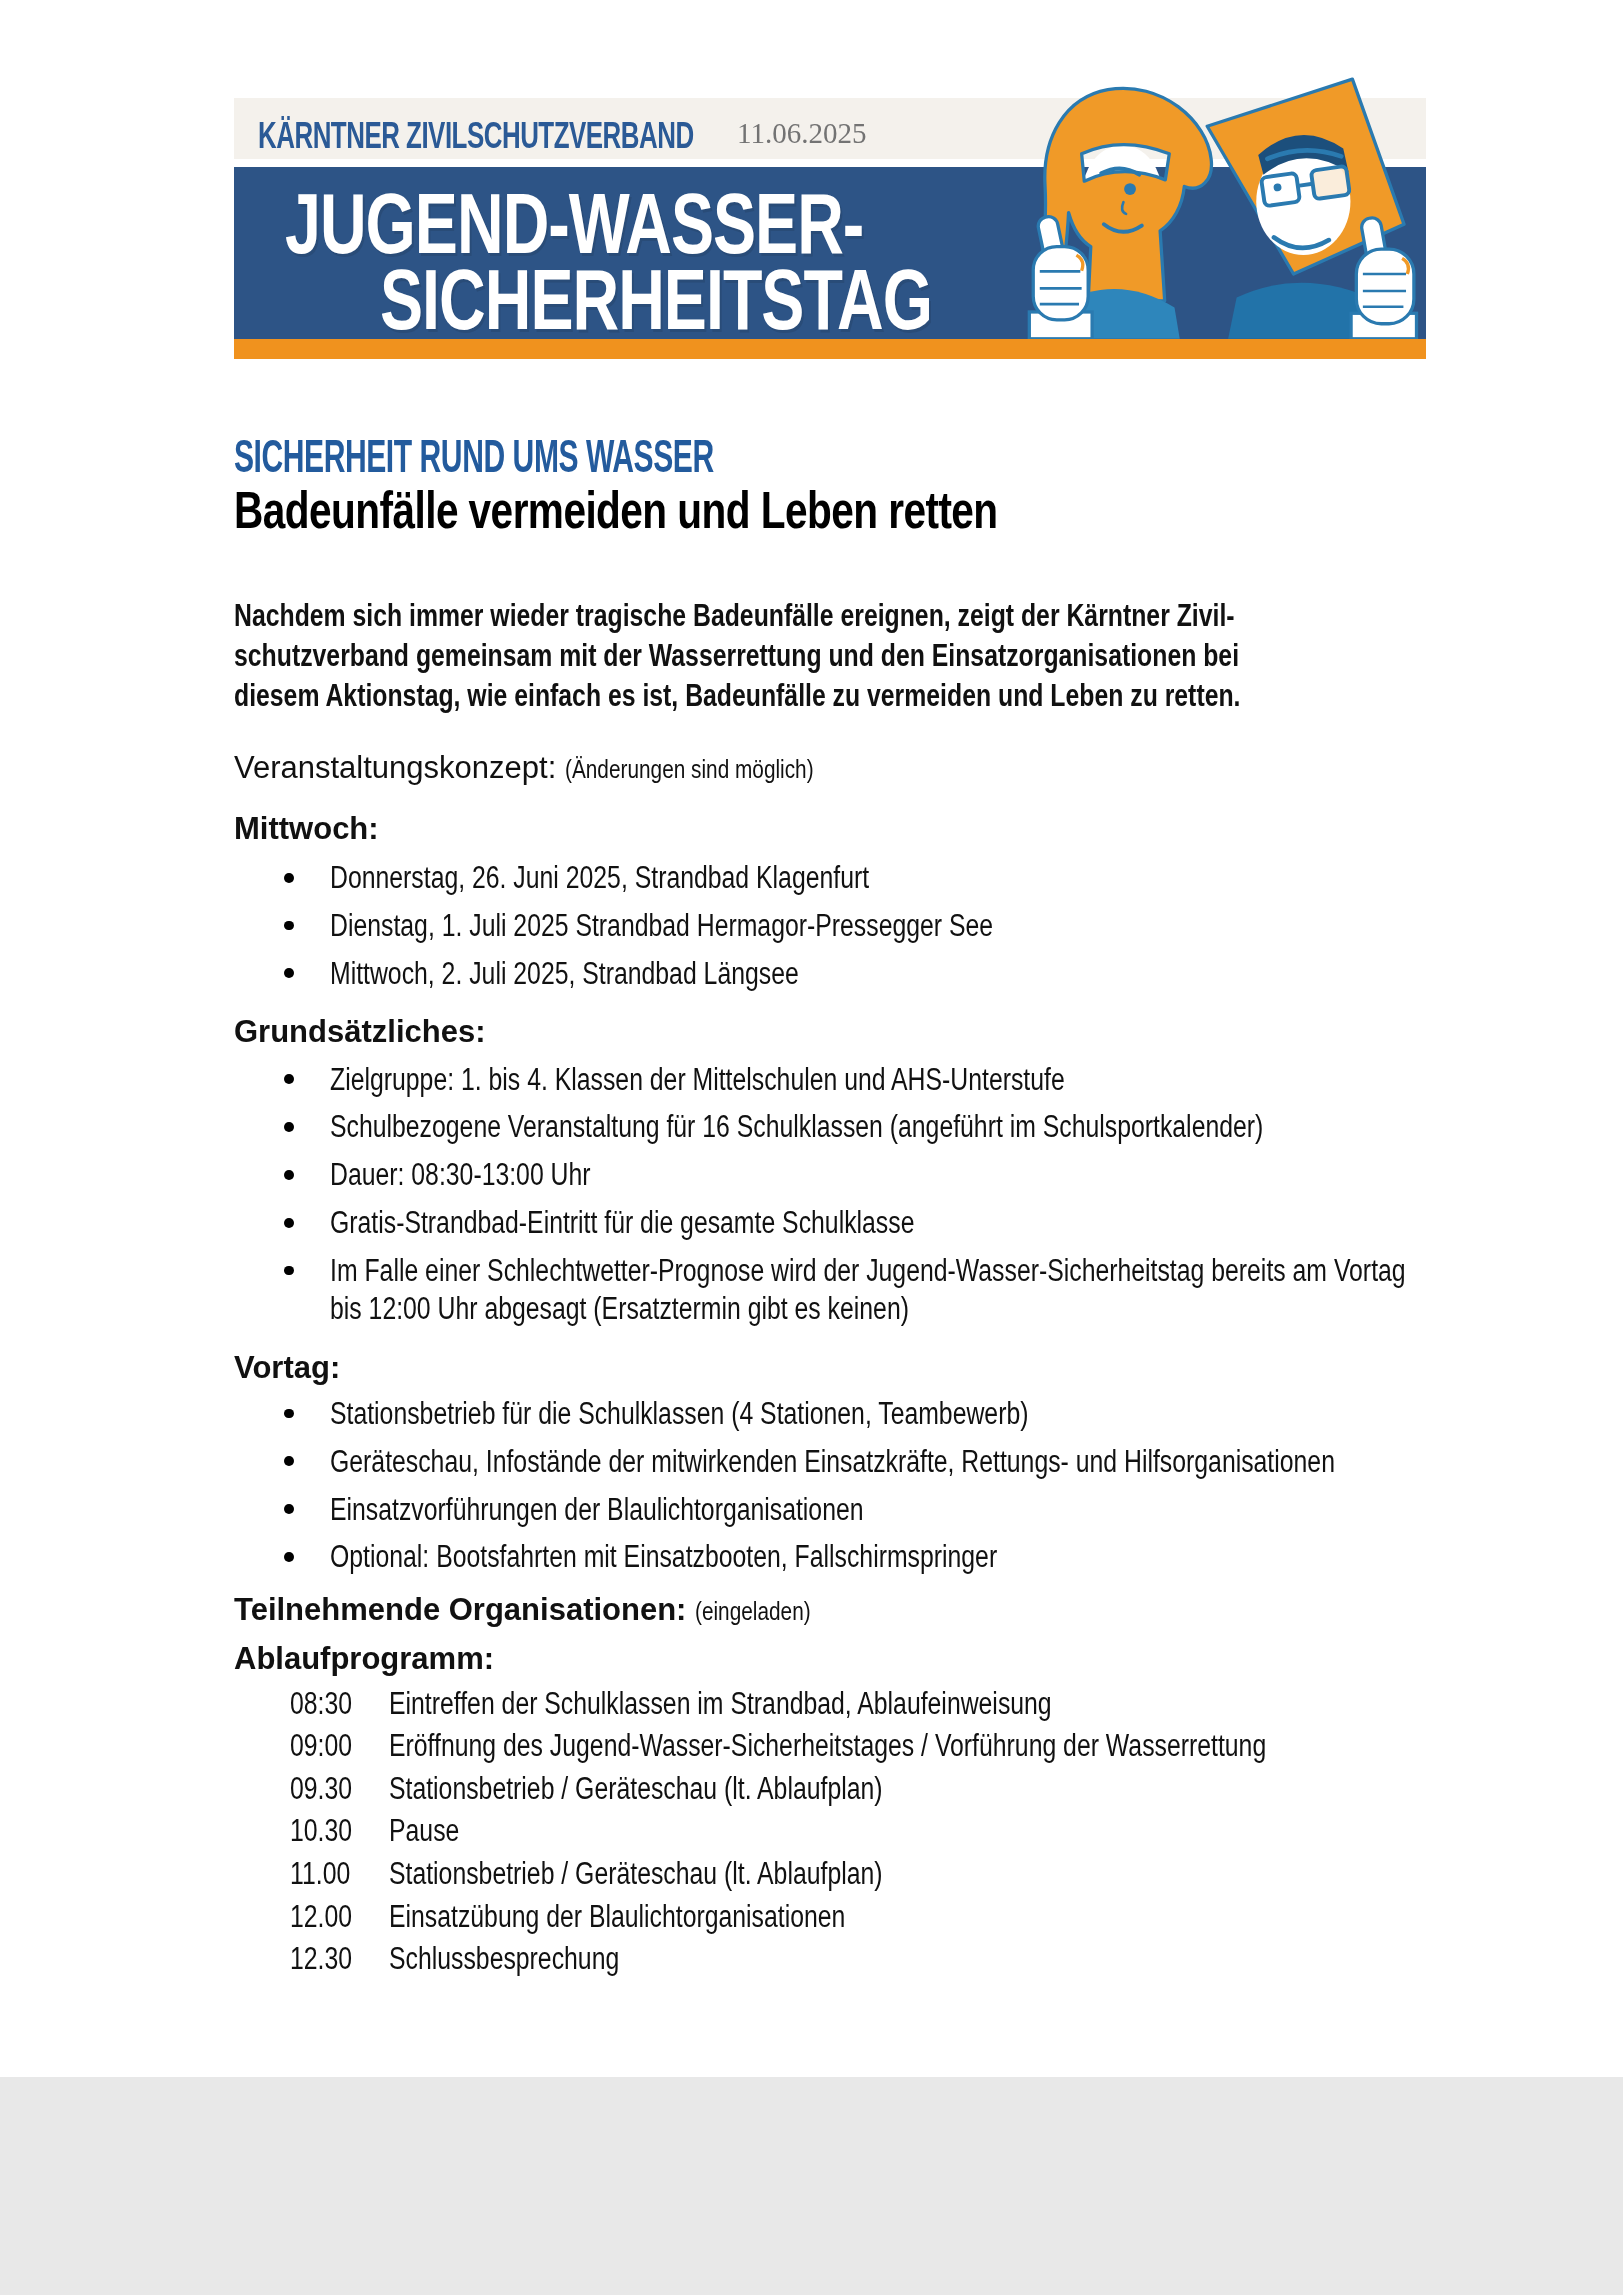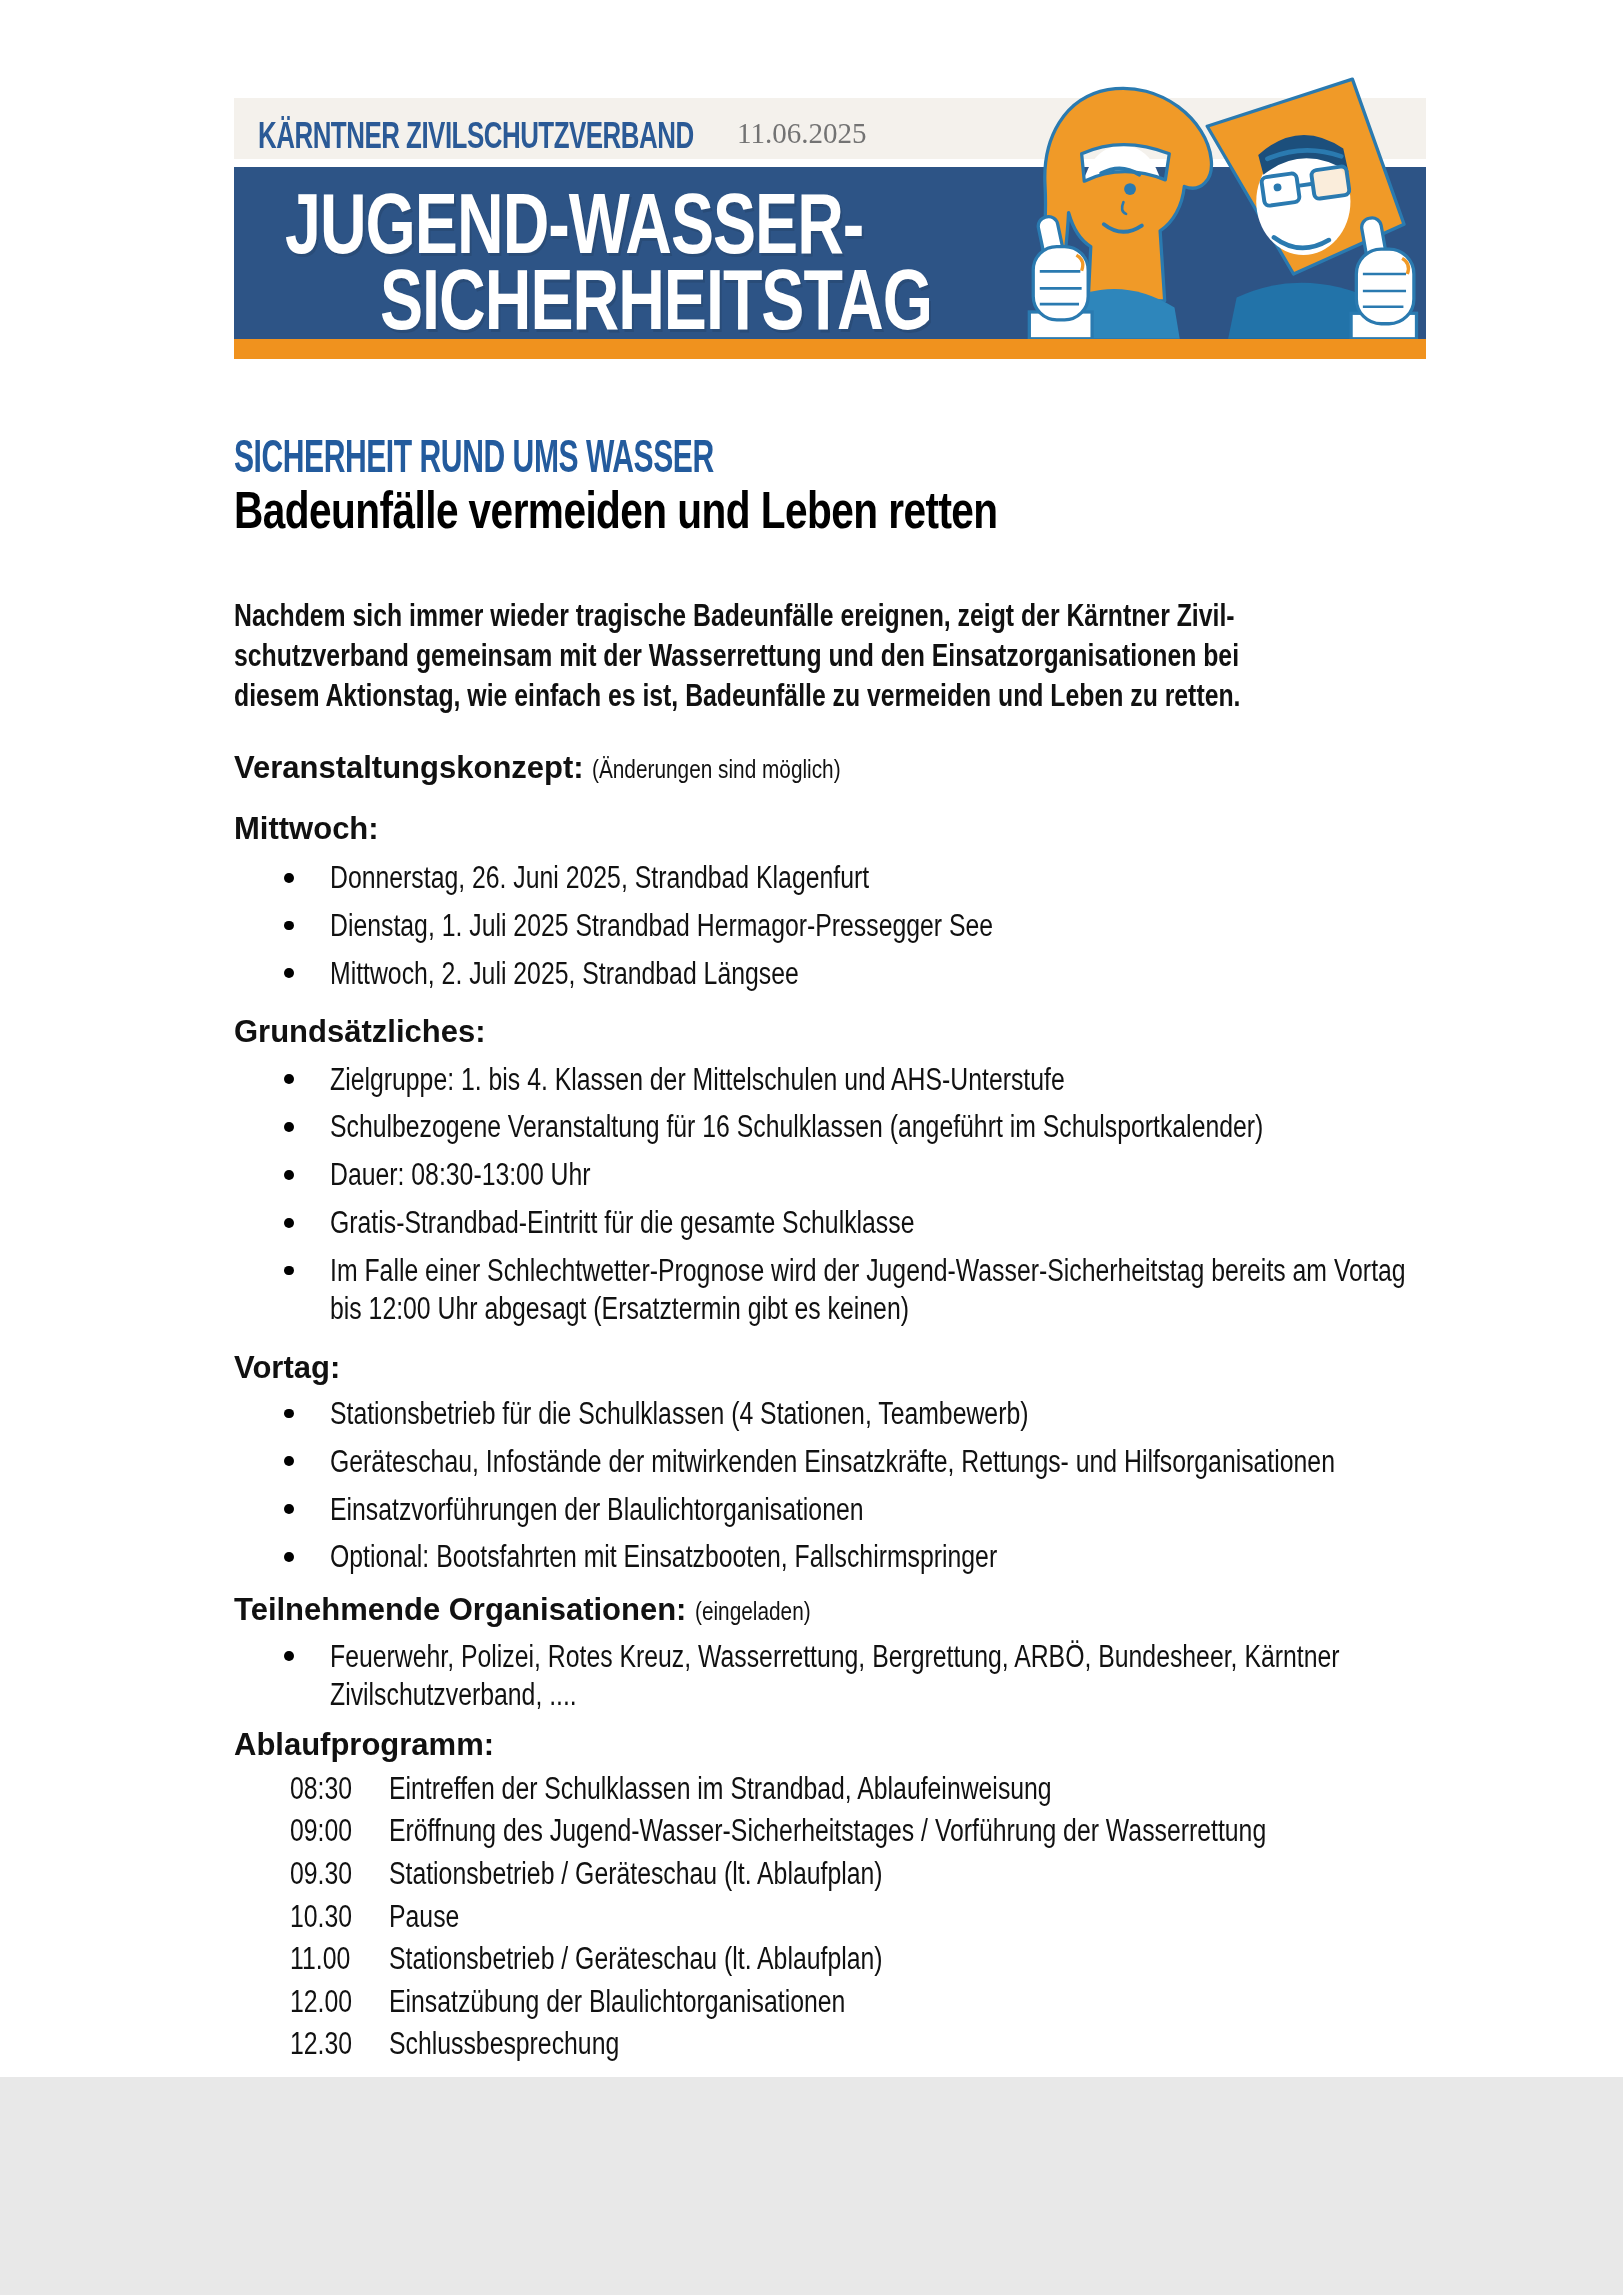--- a/index.html
+++ b/index.html
@@ -31,21 +31,21 @@
           white-space:nowrap;transform:scaleX(0.64);transform-origin:0 0;}
   .headline{margin-top:5.2px;font-size:52px;line-height:52px;font-weight:bold;color:#000;
             letter-spacing:-0.7px;white-space:nowrap;transform:scaleX(0.78);transform-origin:0 0;}
   .lead{margin-top:60px;font-weight:bold;}
   .lead-line{font-size:31px;line-height:40px;}
   .nrw{display:inline-block;transform:scaleX(0.80);transform-origin:0 0;white-space:nowrap;}
   .nrw-wrap{display:inline-block;transform:scaleX(0.80);transform-origin:0 0;width:1345px;
             white-space:normal;line-height:38px;}
 
   .label-row{margin-top:35px;font-size:31px;line-height:33px;}
-  .label-bold{font-weight:bold;text-align:center;}
+  .label-bold{font-weight:normal;text-align:center;}
   .label-note{font-size:26px;font-weight:normal;}
 
   .sec-heading{font-size:31px;line-height:33px;font-weight:bold;}
   .mt-termine{margin-top:25.5px;}
   .mt-grund{margin-top:22px;}
   .mt-konzept{margin-top:23.6px;}
   .mt-teiln{margin-top:17px;}
   .mt-ablauf{margin-top:14px;}
 
   .bullets{margin:0;padding:0;list-style:none;}
@@ -159,23 +159,20 @@
       <li class="bullet"><span class="nrw">Stationsbetrieb für die Schulklassen (4 Stationen, Teambewerb)</span></li>
       <li class="bullet"><span class="nrw-wrap">Geräteschau, Infostände der mitwirkenden Einsatzkräfte, Rettungs- und Hilfsorganisationen</span></li>
       <li class="bullet"><span class="nrw">Einsatzvorführungen der Blaulichtorganisationen</span></li>
       <li class="bullet"><span class="nrw">Optional: Bootsfahrten mit Einsatzbooten, Fallschirmspringer</span></li>
     </ul>
 
     <div class="sec-heading mt-teiln">
       <span>Teilnehmende Organisationen:</span>
       <span class="label-note nrw">(eingeladen)</span>
     </div>
-    <ul class="bullets bo">
-      <li class="bullet"><span class="nrw-wrap">Feuerwehr, Polizei, Rotes Kreuz, Wasserrettung, Bergrettung, ARBÖ, Bundesheer, Kärntner Zivilschutzverband, ....</span></li>
-    </ul>
 
     <div class="sec-heading mt-ablauf">Ablaufprogramm:</div>
     <div class="schedule">
       <div class="sched-row">
         <span class="sched-time"><span class="nrw">08:30</span></span><span class="nrw">Eintreffen der Schulklassen im Strandbad, Ablaufeinweisung</span>
       </div>
       <div class="sched-row">
         <span class="sched-time"><span class="nrw">09:00</span></span><span class="nrw">Eröffnung des Jugend-Wasser-Sicherheitstages / Vorführung der Wasserrettung</span>
       </div>
       <div class="sched-row">

